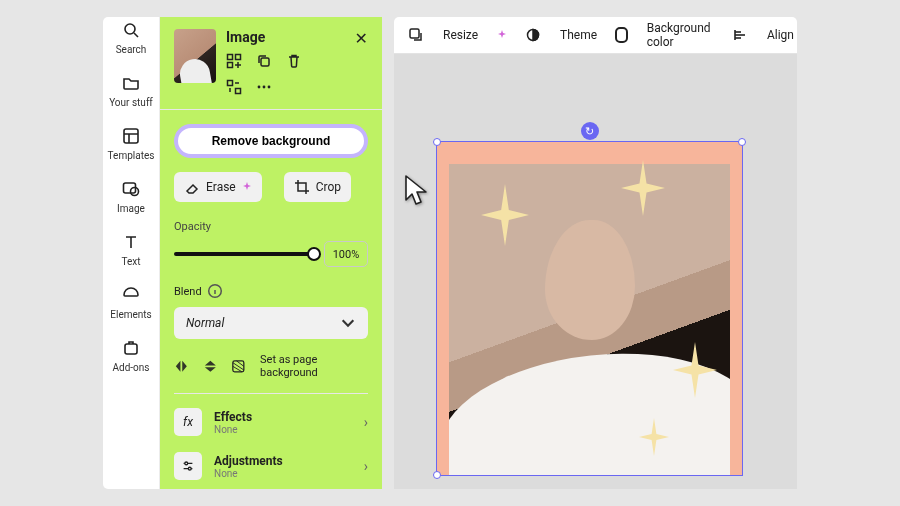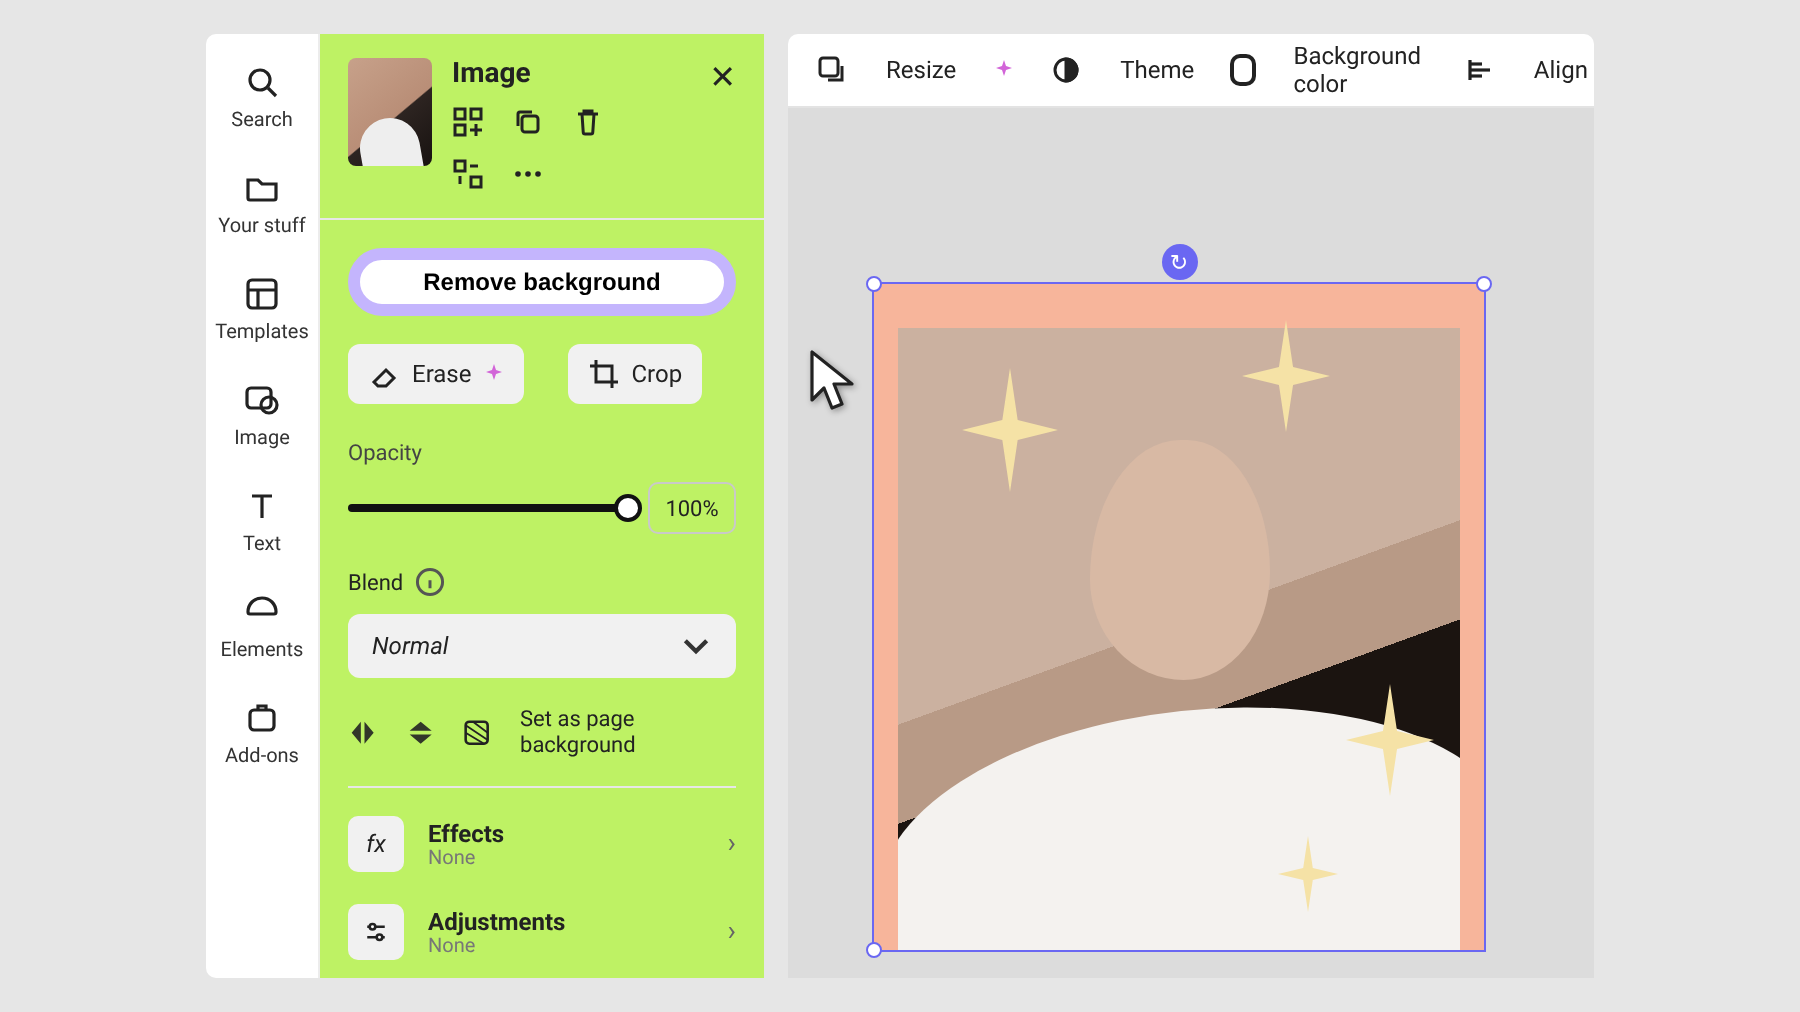--- a/index.html
+++ b/index.html
@@ -7,36 +7,36 @@
   .stage { position:absolute; left:103px; top:17px; width:694px; height:472px; }
 
   
   .topbar { position:absolute; left:291px; top:0; width:403px; height:37px; background:#fff; border-radius:5px 5px 0 0; display:flex; align-items:center; font-size:12px; color:#222; padding:0 14px; gap:18px; border-bottom:1px solid #e3e3e3;}
   .tb-item { display:flex; align-items:center; gap:19px; cursor:pointer; }
   .ic { width:16px; height:16px; display:inline-flex; align-items:center; justify-content:center; }
   .sparkle { width:10px; height:10px; }
   .tb-bg-swatch { width:16px; height:16px; border:2px solid #222; border-radius:5px; background:transparent; }
 
   
-  .rail { position:absolute; left:0; top:0; width:57px; height:472px; background:#fff; border-radius:5px 0 0 5px; display:flex; flex-direction:column; align-items:center; padding-top:14px; gap:18px; font-size:10px; color:#333; border-right:1px solid #ececec; }
+  .rail { position:absolute; left:0; top:0; width:57px; height:472px; background:#fff; border-radius:5px 0 0 5px; display:flex; flex-direction:column; align-items:center; padding-top:3px; gap:18px; font-size:10px; color:#333; border-right:1px solid #ececec; }
   .rail-item { display:flex; flex-direction:column; align-items:center; gap:4px; cursor:pointer; }
   .rail-item .ic { width:20px; height:20px; }
 
   
   .panel { position:absolute; left:57px; top:0; width:222px; height:472px; background:#bef264; padding:12px 14px 0 14px; font-size:12px; color:#222; overflow:hidden; }
   .panel-head { display:flex; align-items:flex-start; gap:10px; }
   .thumb { width:42px; height:54px; border-radius:4px; background:linear-gradient(140deg,#c7a18a 0%, #b98e77 55%, #2d2421 56%, #171210 100%); flex:none; position:relative; overflow:hidden; }
   .thumb::after{content:"";position:absolute;left:6px;top:30px;width:30px;height:30px;background:#eee;border-radius:50% 50% 0 0;transform:rotate(-10deg);}
   .head-title { font-weight:700; font-size:14px; }
   .close { margin-left:auto; font-size:16px; cursor:pointer; }
   .iconrow { display:flex; gap:14px; margin-left:52px; margin-top:-30px; }
   .iconrow2 { display:flex; gap:14px; margin-left:52px; margin-top:10px; }
   .hr { border:none; border-top:1px solid #e7e7e7; margin:14px -14px; }
 
-  .pill-primary { width:100%; height:34px; border:6px solid #c4b5fd; border-radius:18px; background:#fff; font-weight:700; font-size:12px; cursor:pointer; }
+  .pill-primary { width:100%; height:34px; border:4px solid #c4b5fd; border-radius:18px; background:#fff; font-weight:700; font-size:12px; cursor:pointer; }
   .chip-row { display:flex; gap:22px; margin-top:14px; }
   .chip { height:30px; border-radius:6px; background:#f1f1f1; display:flex; align-items:center; gap:6px; padding:0 10px; font-size:12px; cursor:pointer; }
   .label { font-size:11px; color:#444; margin-top:18px; margin-bottom:8px; }
   .slider-row { display:flex; align-items:center; gap:10px; }
   .slider { position:relative; flex:1; height:4px; background:#111; border-radius:2px; }
   .slider .knob { position:absolute; right:0; top:50%; width:14px; height:14px; background:#fff; border:2px solid #111; border-radius:50%; transform:translate(50%,-50%); }
   .valbox { width:44px; height:26px; border:1px solid #c9c9c9; border-radius:5px; display:flex; align-items:center; justify-content:center; font-size:11px; }
 
   .blend-label { display:flex; align-items:center; gap:5px; font-size:11px; margin-top:16px; }
   .select { margin-top:8px; height:32px; background:#f1f1f1; border-radius:6px; display:flex; align-items:center; justify-content:space-between; padding:0 12px; font-size:12px; cursor:pointer;font-style:italic;}

